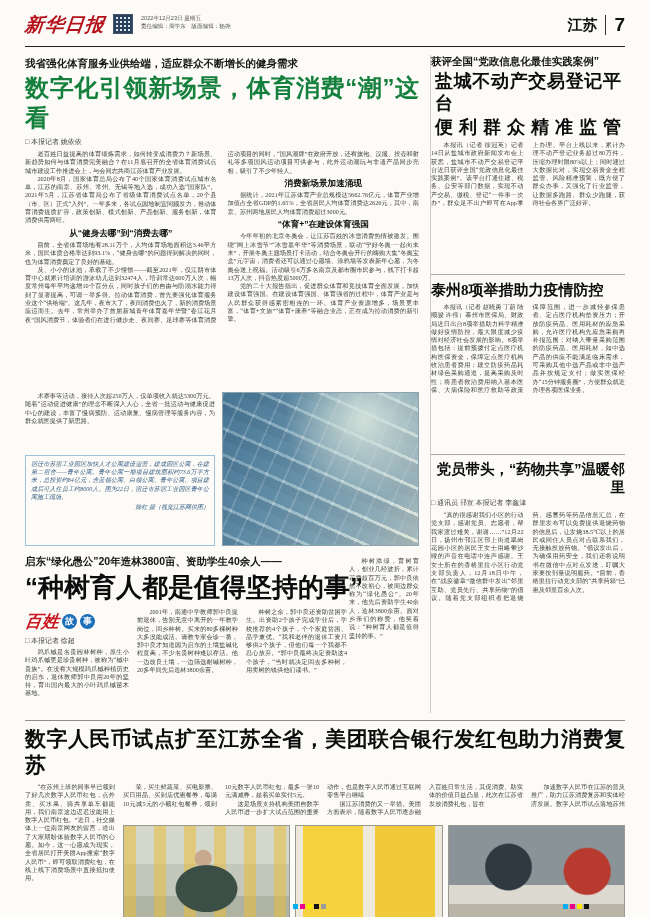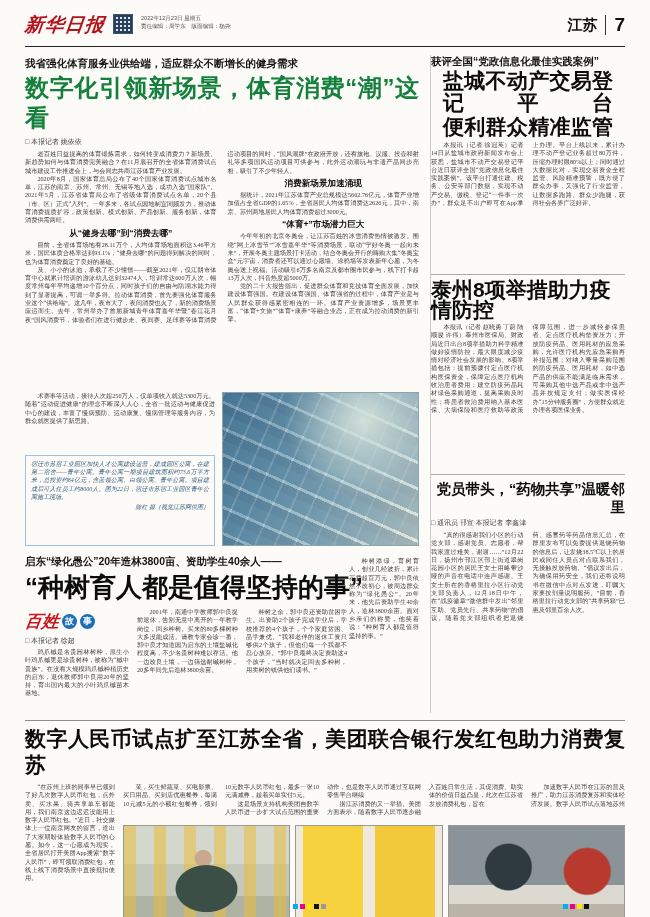--- a/index.html
+++ b/index.html
@@ -73,26 +73,26 @@
   .photo-aerial { flex:1; border:0.5px solid #8da3ad;
     background:
       radial-gradient(circle at 72% 18%, rgba(215,228,220,.95), transparent 42%),
       repeating-linear-gradient(24deg, rgba(20,60,100,0.28) 0 9px, rgba(255,255,255,0.18) 9px 12px, rgba(40,90,130,0.30) 12px 24px),
       repeating-linear-gradient(114deg, rgba(255,255,255,0.25) 0 2px, transparent 2px 18px),
       linear-gradient(115deg,#53809b 0%,#76a0b4 35%,#9cbcc4 62%,#c3d3cf 85%,#dde3d3 100%);
   }
 
   
   .yc-headline { font-family:Liberation Sans, sans-serif; font-weight:bold;
-    font-size:21px; line-height:22px; color:#0c0c0c; margin:2px 12px;
+    font-size:18px; line-height:22px; color:#0c0c0c; margin:2px 4px;
     text-align:justify; text-align-last:justify; }
   .rc-body { column-count:2; column-gap:9px; overflow:hidden; margin-top:3px; }
   .yc-body { height:128px; }
-  .tz-headline { font-family:Liberation Sans, sans-serif; font-weight:bold;
-    font-size:21px; line-height:20px; color:#0c0c0c; margin-top:4px; }
+  .tz-headline { font-family:Liberation Serif, serif; font-weight:bold;
+    font-size:15px; line-height:20px; color:#0c0c0c; margin-top:4px; }
   .tz-body { height:146px; }
   .dy-headline { font-family:"Liberation Sans",sans-serif; font-weight:bold;
     font-size:14.5px; line-height:18px; color:#0c0c0c; margin-top:2px;text-align:right; }
   .dy-byline { margin:2px 0; }
   .dy-body { height:128px; }
 
   
   .tree { display:flex; gap:2px; margin-top:9px; height:158px; }
   .tree-main { width:322px; }
   .tree-headline { font-family:"Liberation Sans",sans-serif; font-weight:bold;
@@ -180,21 +180,21 @@
         <div class="sports-headline">数字化引领新场景，体育消费“潮”这看</div>
         <div class="byline sports-byline">□ 本报记者 姚依依</div>
         <div class="small sports-body">
           <p>老百姓日益提高的体育锻炼需求，如何转变成消费力？新场景、新趋势如何与体育消费完美融合？在11月底召开的全省体育消费试点城市建设工作推进会上，与会同志共商江苏体育产业发展。</p>
           <p>2020年8月，国家体育总局公布了40个国家体育消费试点城市名单，江苏的南京、苏州、常州、无锡等地入选，成功入选“国家队”。2021年5月，江苏省体育局公布了省级体育消费试点名单，20个县（市、区）正式“入列”。一年多来，各试点因地制宜同频发力，推动体育消费提质扩容，政策创新、模式创新、产品创新、服务创新，体育消费供需两旺。</p>
           <div class="subhead">从“健身去哪”到“消费去哪”</div>
           <p>目前，全省体育场地有28.11万个，人均体育场地面积达3.46平方米，国民体质合格率达到93.1%，“健身去哪”的问题得到解决的同时，也为体育消费奠定了良好的基础。</p>
           <p>及、小小的泳池，承载了不少憧憬——截至2021年，仅江阴市体育中心就累计培训的游泳幼儿达到32474人，培训常达600万人次，幅度常州每年平均递增10个百分点，同时孩子们的自由与防溺水能力得到了显著提高，可谓一举多得。拉动体育消费，首先要强化体育服务业这个“供给端”。这几年，夜市大了，夜间消费也火了，新的消费场景应运而生。去年，常州举办了首届新城青年体育嘉年华暨“春江花月夜”国风消费节，体验者们在进行健步走、夜间赛、足球赛等体育消费运动项目的同时，“国风潮牌”在政府开放，还有旗袍、汉服、投壶和射礼等多项国风运动项目可供参与，此外运动潮玩与非遗产品同步亮相，吸引了不少年轻人。</p>
           <div class="subhead">消费新场景加速涌现</div>
           <p>据统计，2021年江苏体育产业总规模达5662.76亿元，体育产业增加值占全省GDP的1.65%，全省居民人均体育消费达2626元，其中，南京、苏州两地居民人均体育消费超过3000元。</p>
-          <div class="subhead">“体育+”市场潜力巨大</div>
+          <div class="subhead">“体育+”在建设体育强国</div>
           <p>今年年初的北京冬奥会，让江苏百姓的冰雪消费热情被激发。围绕“网上冰雪节”“冰雪嘉年华”等消费场景，联动“宁好冬奥·一起向未来”，开展冬奥主题场景打卡活动，结合冬奥会开行的嗨购大集“冬奥宝盒”元宇宙，消费者还可以通过心愿墙、涂鸦墙等发表新年心愿，为冬奥会送上祝福。活动吸引6万多名南京及都市圈市民参与，线下打卡超13万人次，抖音热度超5000万。</p>
           <p>党的二十大报告指出，促进群众体育和竞技体育全面发展，加快建设体育强国。在建设体育强国、体育强省的过程中，体育产业是与人民群众获得感紧密相连的一环。体育产业资源增多，场景更丰富，“体育+文旅”“体育+康养”等融合业态，正在成为拉动消费的新引擎。</p>
         </div>
         <div class="sports-photo-row">
           <div class="sports-photo-left">
             <div class="small sports-cont">
               <p>术赛事等活动，接待人次超250万人，仅单项收入就达5300万元。随着“运动促进健康”的理念不断深入人心，全省一批运动与健康促进中心的建设，丰富了慢病预防、运动康复、慢病管理等服务内容，为群众就医提供了新思路。</p>
             </div>
             <div class="caption-box">
               <div class="cap">宿迁市苏宿工业园区加快人才公寓建设运营，建成园区公寓，在建第二宿舍——青年公寓。青年公寓一期项目建筑面积约73.6万平方米，总投资约84亿元，含蓝领公寓、白领公寓、青年公寓。项目建成后可入住员工约8000人。图为22日，宿迁市苏宿工业园区青年公寓施工现场。</div>

